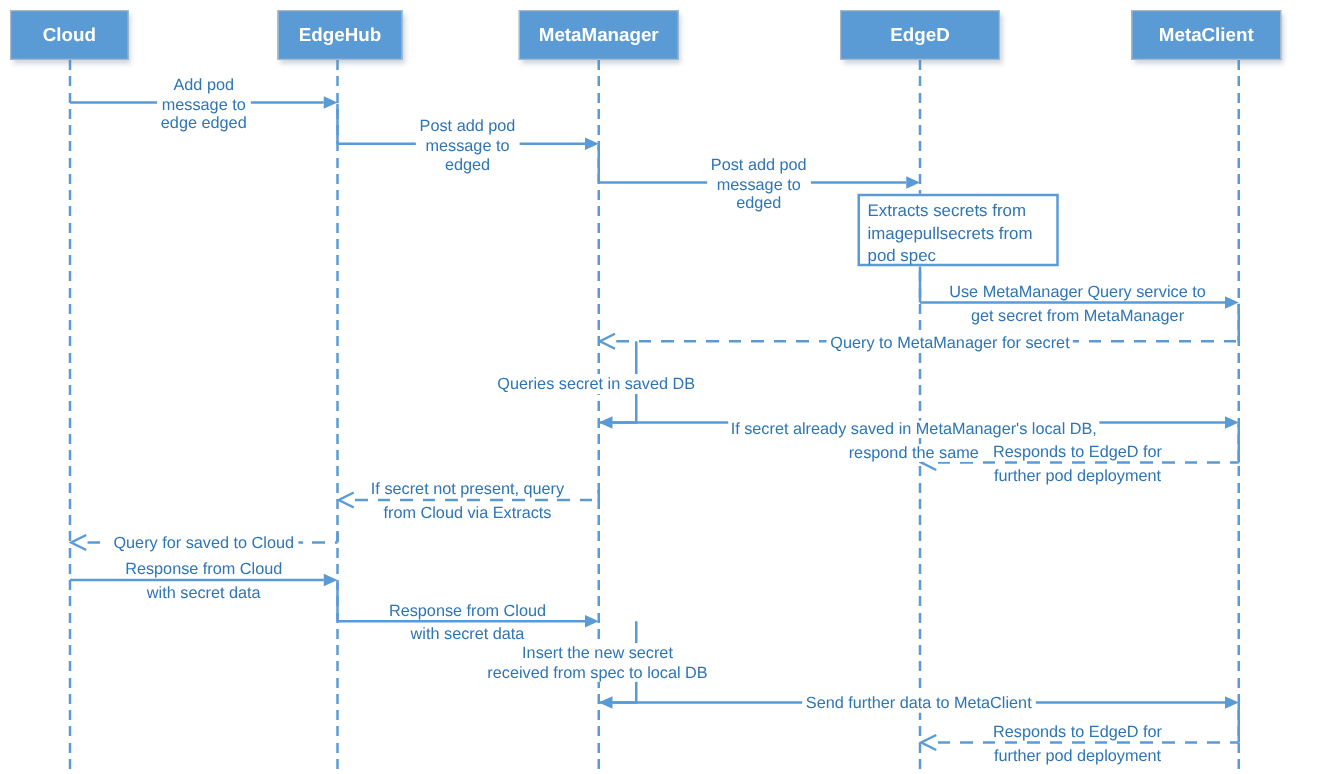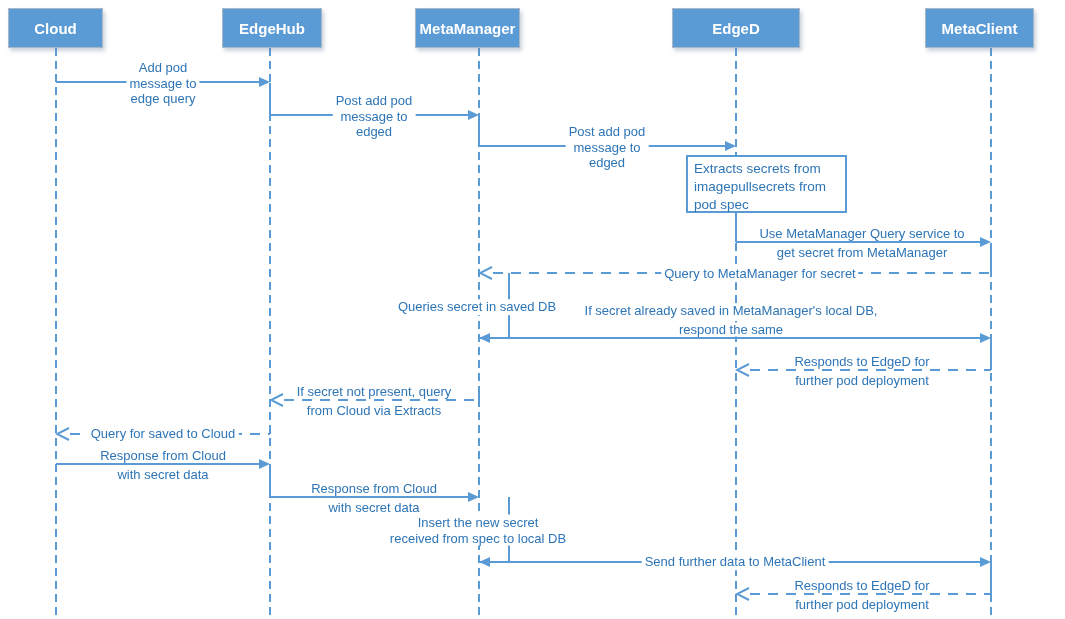--- a/index.html
+++ b/index.html
@@ -51,45 +51,45 @@
 <body>
 
 <div id="canvas">
 
   <div class="actor" style="left:8px;width:95px">
       <span>Cloud</span>
     </div>
   <div class="actor" style="left:222px;width:100px">
       <span>EdgeHub</span>
     </div>
-  <div class="actor" style="left:415px;width:105px">
+  <div class="actor" style="left:415px;width:128px">
       <span>MetaManager</span>
     </div>
   <div class="actor" style="left:672px;width:128px">
       <span>EdgeD</span>
     </div>
-  <div class="actor" style="left:925px;width:109px">
+  <div class="actor" style="left:905px;width:120px">
       <span>MetaClient</span>
     </div>
 
   <div class="lifeline" style="left:55px"></div>
   <div class="lifeline" style="left:269px"></div>
   <div class="lifeline" style="left:478px"></div>
   <div class="lifeline" style="left:735px"></div>
   <div class="lifeline" style="left:990px"></div>
 
   <div class="note">Extracts secrets from
 imagepullsecrets from
 pod spec</div>
 
   <div class="hline" style="left:56px;top:81px;width:203px"></div>
   <div class="tri-r" style="left:259px;top:77px"></div>
   <div class="lbl bg" style="left:163px;top:83px">Add pod
 message to
-edge query</div>
+edge edged</div>
 
   <div class="vline" style="left:269px;top:83px;height:32px"></div>
   <div class="hline" style="left:270px;top:114px;width:198px"></div>
   <div class="tri-r" style="left:468px;top:110px"></div>
   <div class="lbl bg" style="left:374px;top:116px">Post add pod
 message to
 edged</div>
 
   <div class="vline" style="left:478px;top:116px;height:30px"></div>
   <div class="hline" style="left:479px;top:145px;width:246px"></div>
@@ -113,21 +113,21 @@
     </svg>
   <div class="lbl bg" style="left:760px;top:274px">Query to MetaManager for secret</div>
 
   <div class="vline" style="left:508px;top:273px;height:65px"></div>
   <div class="hline" style="left:490px;top:337px;width:20px"></div>
   <div class="tri-l" style="left:479px;top:333px"></div>
   <div class="lbl bg" style="left:477px;top:307px">Queries secret in saved DB</div>
 
   <div class="hline" style="left:479px;top:337px;width:501px"></div>
   <div class="tri-r" style="left:980px;top:333px"></div>
-  <div class="lbl straddle" style="left:731px;top:320px">
+  <div class="lbl straddle" style="left:731px;top:353px">
     <div class="row">If secret already saved in MetaManager's local DB,</div>
     <div class="row">respond the same</div>
   </div>
 
   <div class="vline" style="left:990px;top:339px;height:31px"></div>
   <div class="hline dash" style="left:750px;top:369px;width:241px"></div>
   <svg class="openhead" style="left:735px;top:363px" width="15" height="14">
       <path d="M14 1 L2 7 L14 13" stroke="#5b9bd5" stroke-width="2" fill="none"></path>
     </svg>
   <div class="lbl straddle" style="left:862px;top:371px">

